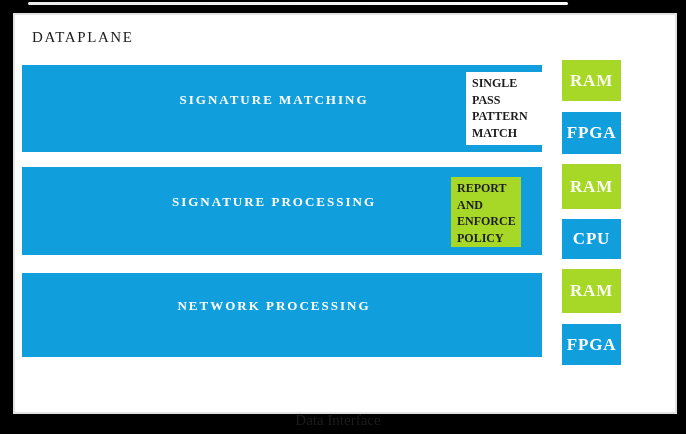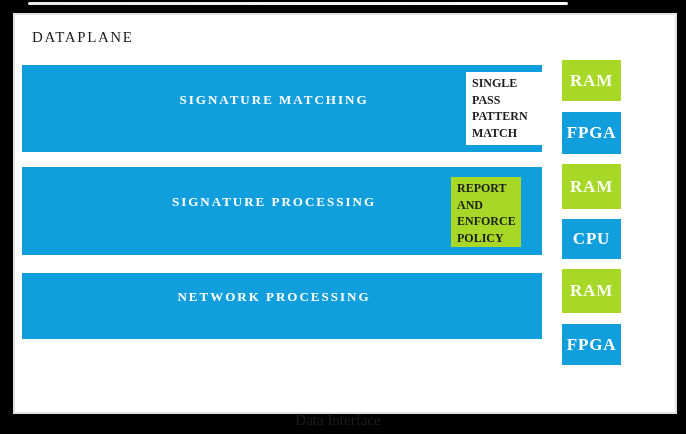--- a/index.html
+++ b/index.html
@@ -42,21 +42,21 @@
     position: absolute;
     left: 7px;
     width: 520px;
     background: var(--bar-blue, #109edd);
     display: flex;
     align-items: center;
     justify-content: center;
   }
   .bar-1 { top: 50px;  height: 87px; }
   .bar-2 { top: 152px; height: 88px; }
-  .bar-3 { top: 258px; height: 66px; }
+  .bar-3 { top: 258px; height: 84px; }
   .bar-label {
     color: var(--bar-text, #ffffff);
     font-weight: bold;
     font-size: 13px;
     letter-spacing: 2px;
     transform: translate(-8px, -9px);
     white-space: nowrap;
   }
   .inset {
     position: absolute;

